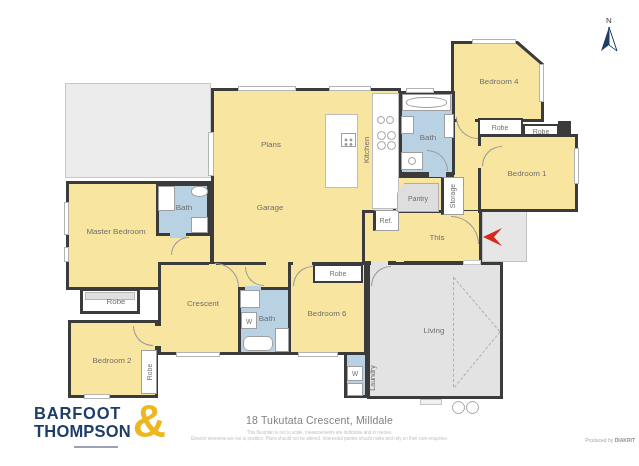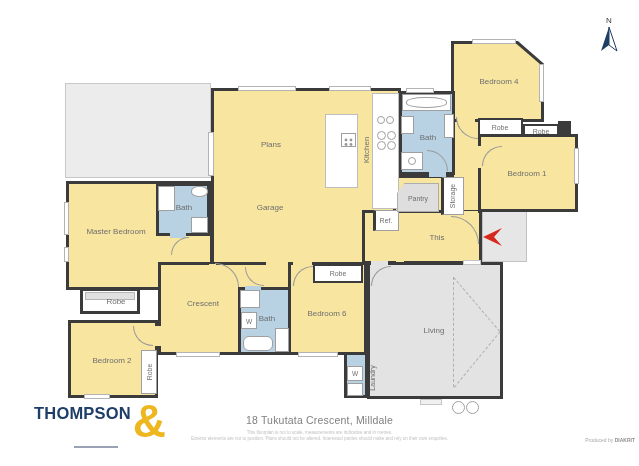--- a/index.html
+++ b/index.html
@@ -190,20 +190,21 @@
   <div class="lbl sm" style="left:338px;top:273px;">Robe</div>
   <div class="lbl" style="left:267px;top:318px;">Bath</div>
   <div class="lbl xs" style="left:249px;top:321px;">W</div>
   <div class="lbl" style="left:112px;top:360px;">Bedroom 2</div>
   <div class="lbl sm v" style="left:149px;top:372px;">Robe</div>
   <div class="lbl" style="left:434px;top:330px;">Living</div>
   <div class="lbl sm v" style="left:372px;top:378px;">Laundry</div>
   <div class="lbl xs" style="left:355px;top:373px;">W</div>
 
   <div id="logo">
+    <div class="l1">BARFOOT</div>
     <div class="l2">THOMPSON</div>
     <div class="amp">&amp;</div>
     <div class="tag"></div>
   </div>
   <div id="address">18 Tukutata Crescent, Milldale</div>
   <div class="fineprint" style="top:430px;">This floorplan is not to scale, measurements are indicative and in metres.</div>
   <div class="fineprint" style="top:436px;">Exterior elements are not to position. Plans should not be altered. Interested parties should make and rely on their own enquiries.</div>
   <div id="produced">
     <span>Produced by</span>
     <b>DIAKRIT</b>

